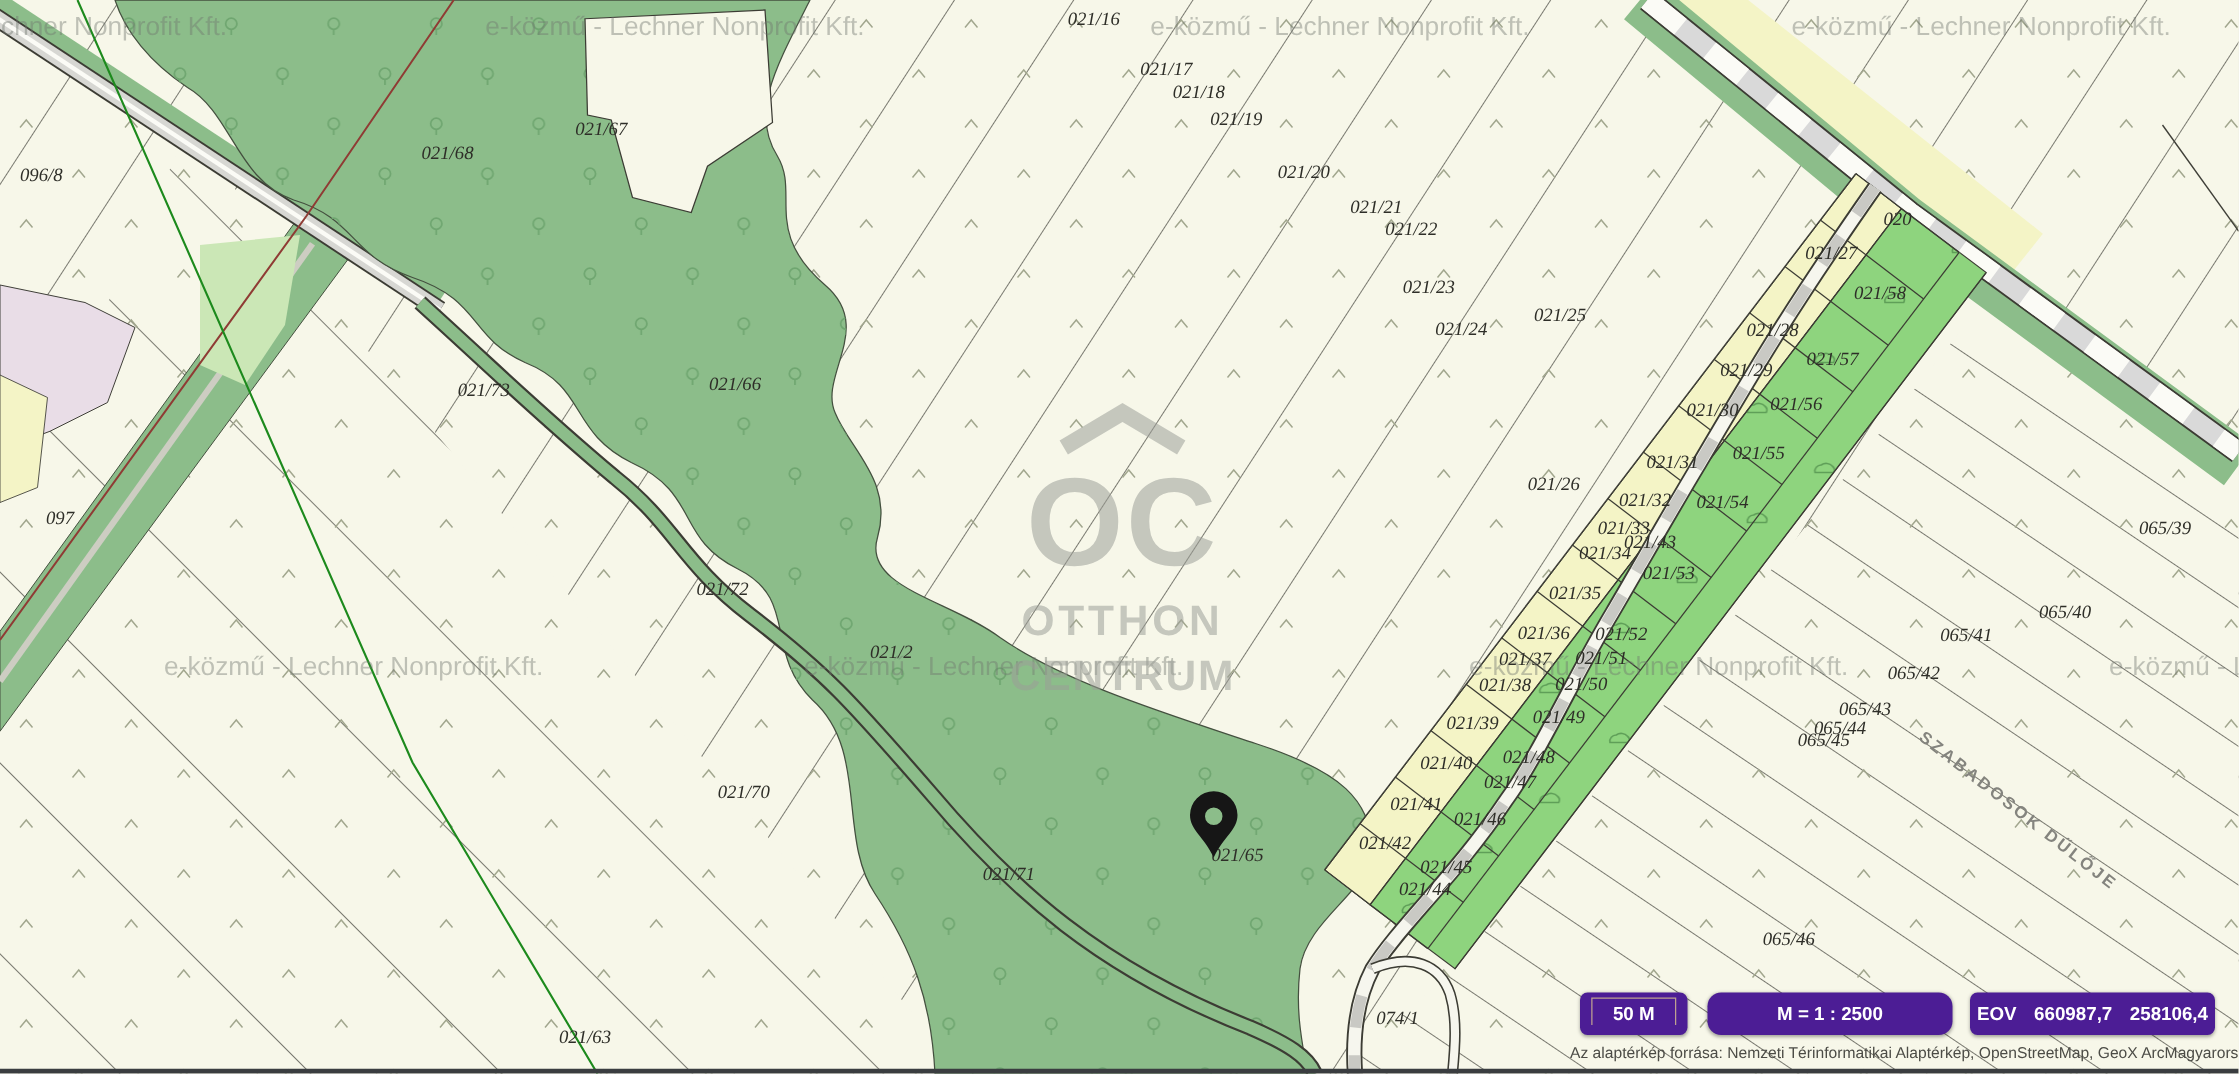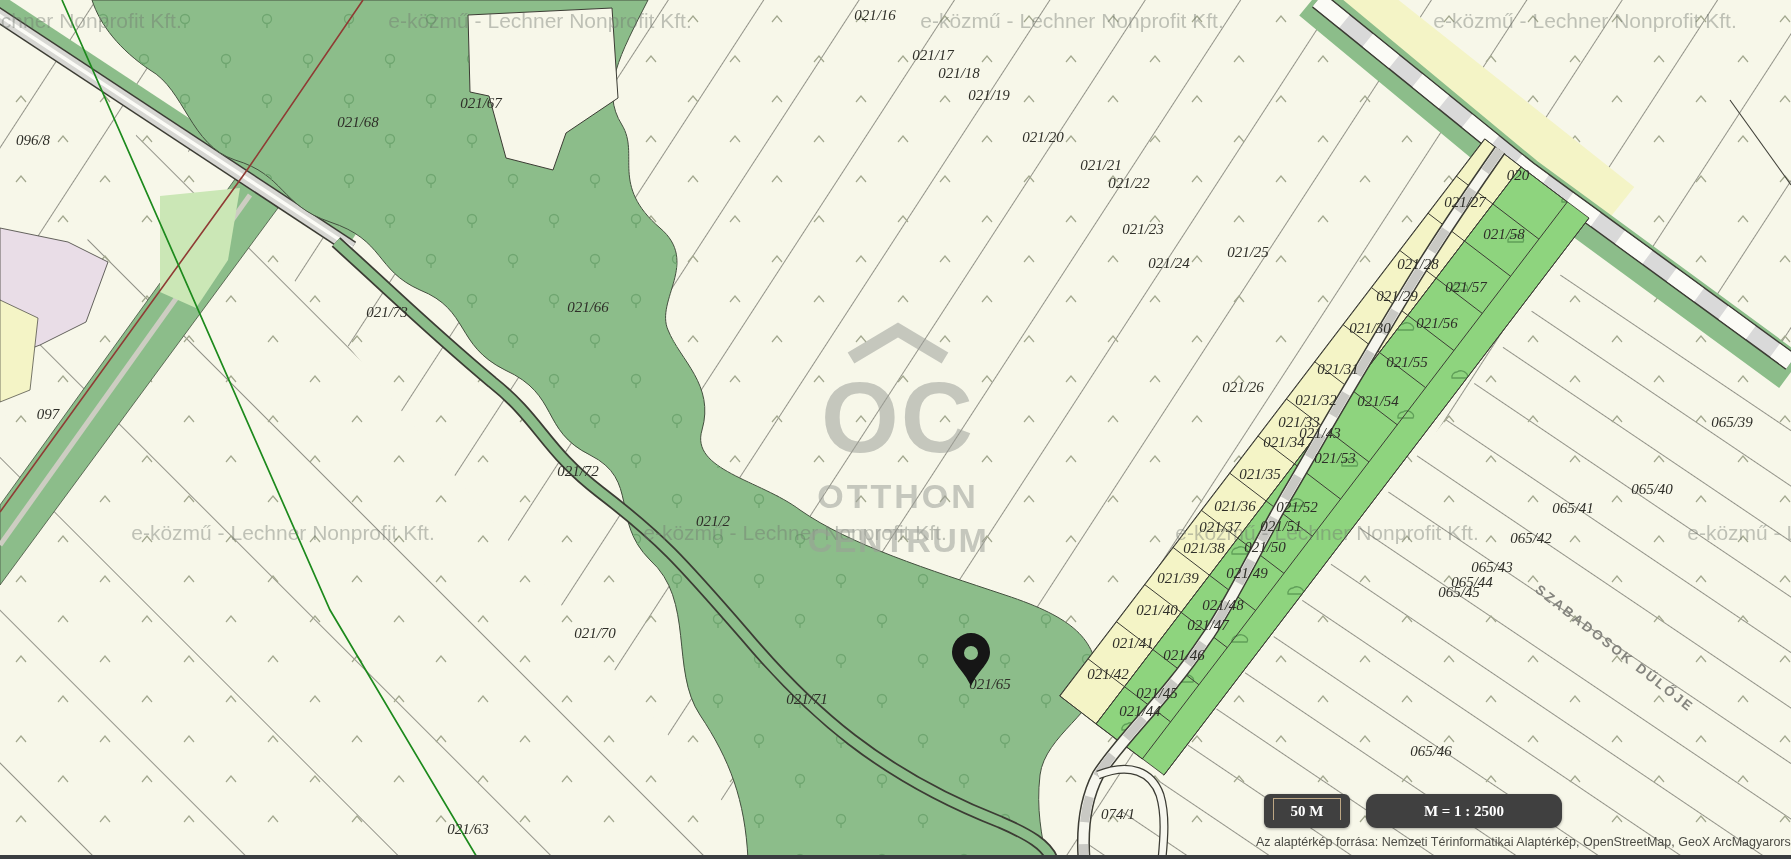--- a/index.html
+++ b/index.html
@@ -6,22 +6,22 @@
   .stage{position:relative;width:1791px;height:859px;overflow:hidden;background:#f7f7e9;
          font-family:"Liberation Sans",sans-serif;}
   .stage svg{position:absolute;left:0;top:0;display:block;}
   
   text.parcel{font-family:"Liberation Serif",serif;font-style:italic;font-size:15px;fill:#2e2e28;}
   text.wm{font-family:"Liberation Sans",sans-serif;font-size:21px;fill:#70766f;opacity:.42;}
   text.street{font-family:"Liberation Sans",sans-serif;font-size:13.5px;font-weight:600;
               fill:#84847e;letter-spacing:2.5px;}
   .logo-t{font-family:"Liberation Sans",sans-serif;font-weight:bold;fill:#9b9e98;opacity:.72;}
   
-  .ctl{position:absolute;background:#404040;color:#fff;border:none;border-radius:6px;
-       font-family:Liberation Serif, serif;font-weight:bold;font-size:15px;
+  .ctl{position:absolute;background:#4c1d95;color:#fff;border:none;border-radius:6px;
+       font-family:Liberation Sans, sans-serif;font-weight:bold;font-size:15px;
        display:flex;align-items:center;justify-content:center;
        box-shadow:0 1px 3px rgba(0,0,0,.35);cursor:pointer;padding:0;}
   #btn-scalebar{left:1264px;top:794px;width:86px;height:34px;}
   #btn-scalebar .bar{position:absolute;left:9px;right:9px;top:4px;height:21px;
        border:1px solid rgba(210,185,145,.85);border-bottom:none;}
   #btn-ratio{left:1366px;top:794px;width:196px;height:34px;border-radius:11px;}
   #btn-eov{left:1576px;top:794px;width:196px;height:34px;gap:14px;}
   #btn-eov span{display:inline-block;}
   .attribution{position:absolute;top:835px;right:-6px;white-space:nowrap;
        font-size:12.5px;color:#4c4c46;font-family:"Liberation Sans",sans-serif;}
@@ -257,17 +257,22 @@
   </g>
 </svg>
 
 <button class="ctl" id="btn-scalebar">
   <span class="bar"></span>
   <span>50 M</span>
 </button>
 <button class="ctl" id="btn-ratio">
   <span>M = 1 : 2500</span>
 </button>
+<button class="ctl" id="btn-eov">
+  <span>EOV</span>
+  <span>660987,7</span>
+  <span>258106,4</span>
+</button>
 
 <div class="attribution">Az alaptérkép forrása: Nemzeti Térinformatikai Alaptérkép, OpenStreetMap, GeoX ArcMagyarorsz</div>
 <div class="bottom-bar"></div>
 
 </div>
 
 </body></html>

